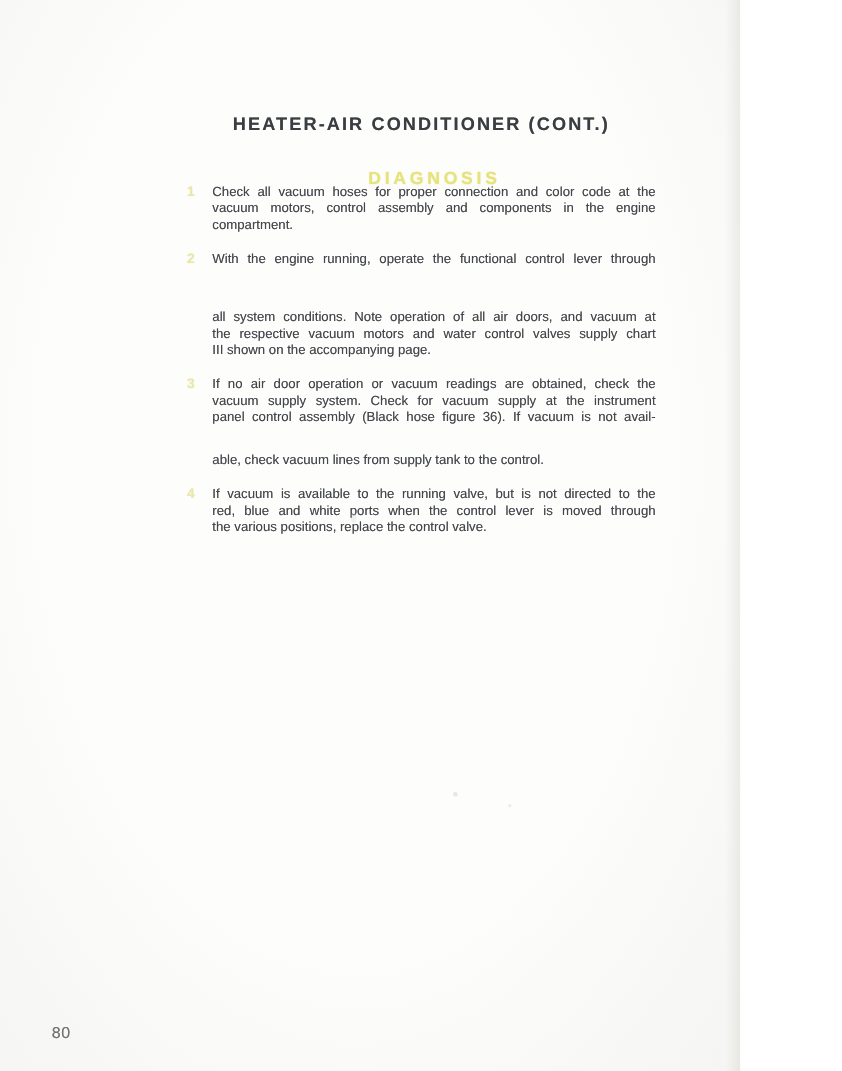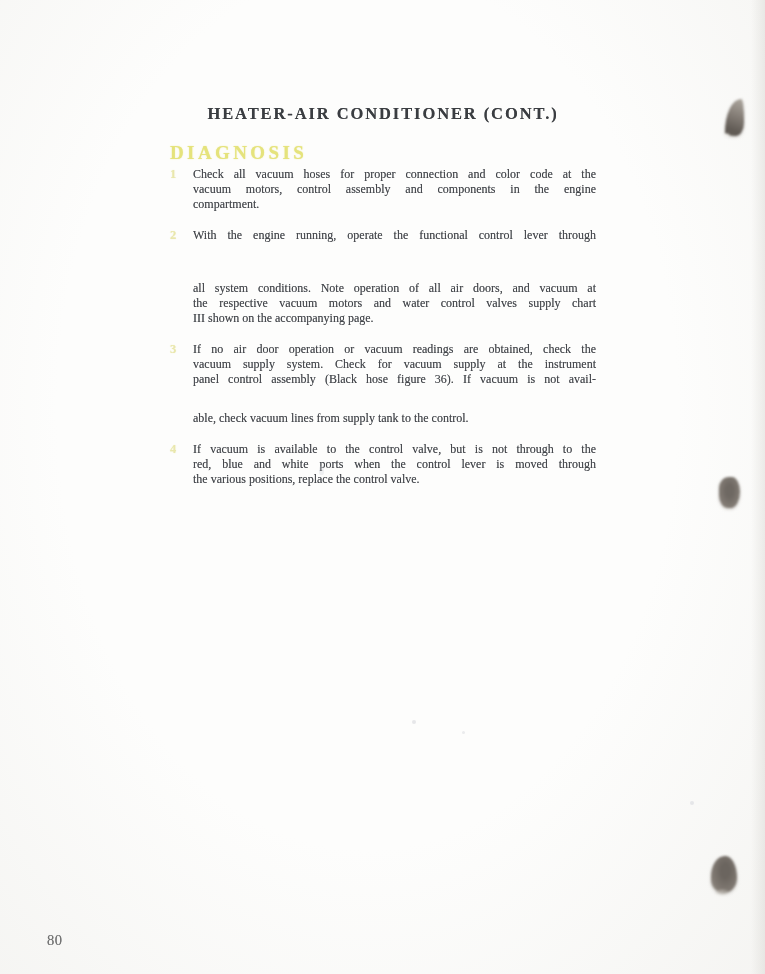--- a/index.html
+++ b/index.html
@@ -2,25 +2,25 @@
 <html><head>
 <meta charset="utf-8">
 <style>
   html, body {
     margin: 0;
     padding: 0;
     background: #ffffff;
   }
   .page {
     position: relative;
-    width: 765px;
+    width: 673px;
     height: 974px;
     background: #fdfdfc;
     overflow: hidden;
-    font-family: Liberation Serif, serif;
+    font-family: Liberation Sans, sans-serif;
   }
   .scan-vignette {
     position: absolute;
     inset: 0;
     background: radial-gradient(ellipse at 48% 42%, rgba(255,255,255,0) 55%, rgba(228,227,222,0.30) 96%);
     pointer-events: none;
   }
   .right-edge-shadow {
     position: absolute;
     top: 0; right: 0;
@@ -40,23 +40,23 @@
     letter-spacing: 1.9px;
     color: #3a3d41;
     text-shadow: 0 0 0.5px rgba(58,61,65,0.65);
     white-space: nowrap;
   }
   .diagnosis {
     position: absolute;
     left: 170px;
     top: 142px;
     width: 426px;
-    margin: 0;
-    text-align: left;
-    font-size: 19px;
+    margin: 12px;
+    text-align: center;
+    font-size: 16px;
     font-weight: 700;
     letter-spacing: 3.4px;
     color: #e5e37c;
     text-shadow: 0 0 1.2px rgba(232,230,140,0.9);
     white-space: nowrap;
   }
   .steps {
     position: absolute;
     left: 170px;
     top: 167px;
@@ -185,21 +185,21 @@
           <div class="line jline" style="color: rgb(67, 70, 75);">If no air door operation or vacuum readings are obtained, check the</div>
           <div class="line jline" style="color: rgb(67, 70, 75);">vacuum supply system. Check for vacuum supply at the instrument</div>
           <div class="line jline" style="color: rgb(67, 70, 75);">panel control assembly (Black hose figure 36). If vacuum is not avail-</div>
           <div class="line" style="color: rgb(67, 70, 75); margin-top: 24px;">able, check vacuum lines from supply tank to the control.</div>
         </div>
   </div>
 
   <div class="step">
     <span class="step-num" style="color: rgb(233, 231, 173);">4</span>
     <div class="step-lines">
-          <div class="line jline" style="color: rgb(67, 70, 75);">If vacuum is available to the control valve, but is not through to the</div>
+          <div class="line jline" style="color: rgb(67, 70, 75);">If vacuum is available to the running valve, but is not directed to the</div>
           <div class="line jline" style="color: rgb(67, 70, 75);">red, blue and white ports when the control lever is moved through</div>
           <div class="line" style="color: rgb(67, 70, 75);">the various positions, replace the control valve.</div>
         </div>
   </div>
 </div>
 
   <div class="blob blob1"></div>
   <div class="blob blob2"></div>
   <div class="blob blob3"></div>
 

